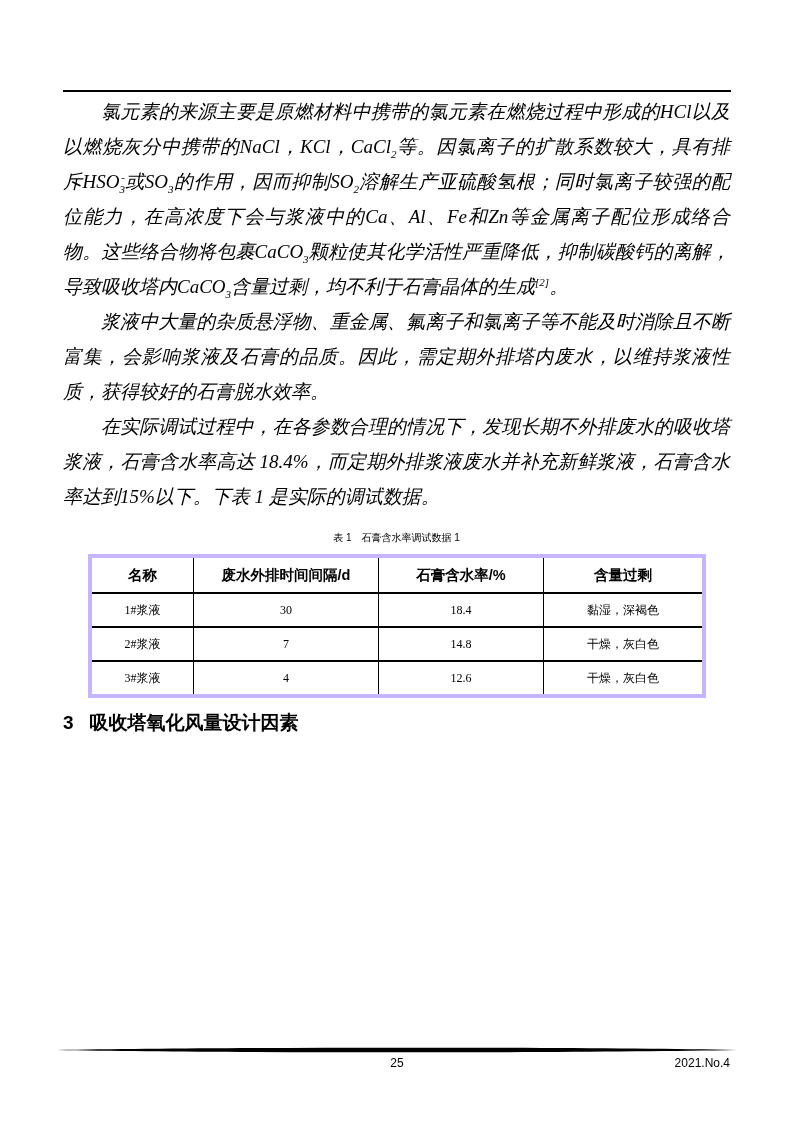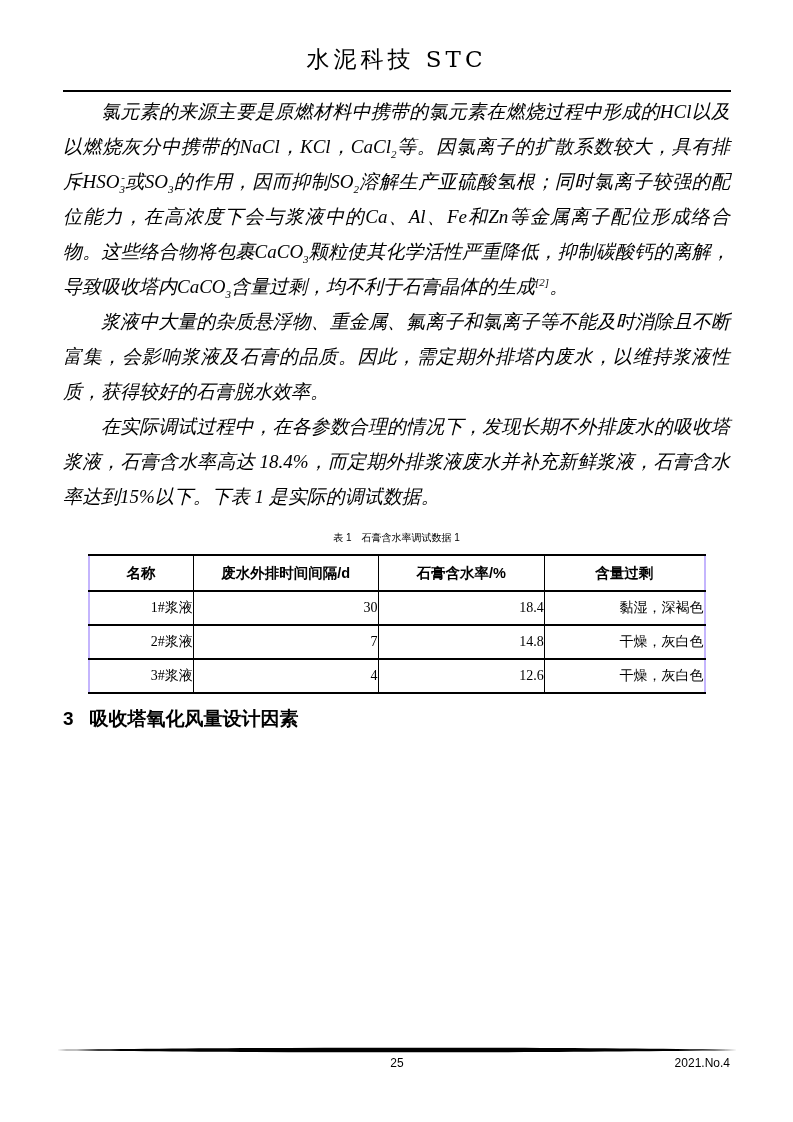--- a/index.html
+++ b/index.html
@@ -24,31 +24,31 @@
   .para.indent { text-indent:2em;font-style:italic; }
   .para sup { font-size:11px; line-height:0; }
   .para sub { font-size:11px; line-height:0; }
   .para sub + sup { margin-left:-0.35em; }
   .table-caption {
     font-family:"Liberation Sans", sans-serif; font-size:10px;
     text-align:center; margin-top:14px; line-height:20px;
   }
   table.data-table {
     border-collapse:collapse; width:618px; margin:6px auto 0 auto;
-    border:2px solid #c4b5fd; table-layout:fixed;
+    border:4px solid #c4b5fd; table-layout:fixed;
   }
   table.data-table th, table.data-table td {
     border:1px solid #000; border-top-width:2px; border-bottom-width:2px;
     text-align:center; vertical-align:middle; padding:0;
   }
   table.data-table th {
     font-family:"Liberation Sans", sans-serif; font-weight:bold;
     font-size:14.5px; height:34px;
   }
-  table.data-table td { font-size:14px; height:32px;text-align:right; }
+  table.data-table td { font-size:12px; height:32px; }
   .section-heading {
     font-family:"Liberation Sans", sans-serif; font-weight:bold;
     font-size:19px; line-height:28px; margin-top:11px;
   }
   .section-heading .sec-num { margin-right:16px; }
   .section-paras { margin-top:4px; }
   .footer { position:absolute; left:57px; top:1046px; width:680px; }
   .footer-rule-svg { display:block; width:680px; height:8px; }
   .footer-text {
     position:relative; height:16px; margin-top:2px;
@@ -57,21 +57,20 @@
   .page-num {
     position:absolute; left:50%; transform:translateX(-50%); top:0;
   }
   .issue { position:absolute; right:7px; top:0; }
 </style>
 </head>
 <body>
 
 <div class="page">
 
-  <div class="header-title">水泥科技 STC</div>
   <div class="header-rule"></div>
 
   <div class="content">
     <div id="paragraphs-top">
         <div class="para indent"><span>氯元素的来源主要是原燃材料中携带的氯元素在燃烧过程中形成的HCl以及以燃烧灰分中携带的NaCl，KCl，CaCl</span><sub>2</sub><span>等。因氯离子的扩散系数较大，具有排斥HSO</span><sub>3</sub><sup>-</sup><span>或SO</span><sub>3</sub><span>的作用，因而抑制SO</span><sub>2</sub><span>溶解生产亚硫酸氢根；同时氯离子较强的配位能力，在高浓度下会与浆液中的Ca、Al、Fe和Zn等金属离子配位形成络合物。这些络合物将包裹CaCO</span><sub>3</sub><span>颗粒使其化学活性严重降低，抑制碳酸钙的离解，导致吸收塔内CaCO</span><sub>3</sub><span>含量过剩，均不利于石膏晶体的生成</span><sup>[2]</sup><span>。</span></div>
         <div class="para indent"><span>浆液中大量的杂质悬浮物、重金属、氟离子和氯离子等不能及时消除且不断富集，会影响浆液及石膏的品质。因此，需定期外排塔内废水，以维持浆液性质，获得较好的石膏脱水效率。</span></div>
         <div class="para indent"><span>在实际调试过程中，在各参数合理的情况下，发现长期不外排废水的吸收塔浆液，石膏含水率高达 18.4%，而定期外排浆液废水并补充新鲜浆液，石膏含水率达到15%以下。下表 1 是实际的调试数据。</span></div>
       </div>
 
     <div class="table-caption">表 1　石膏含水率调试数据 1</div>

